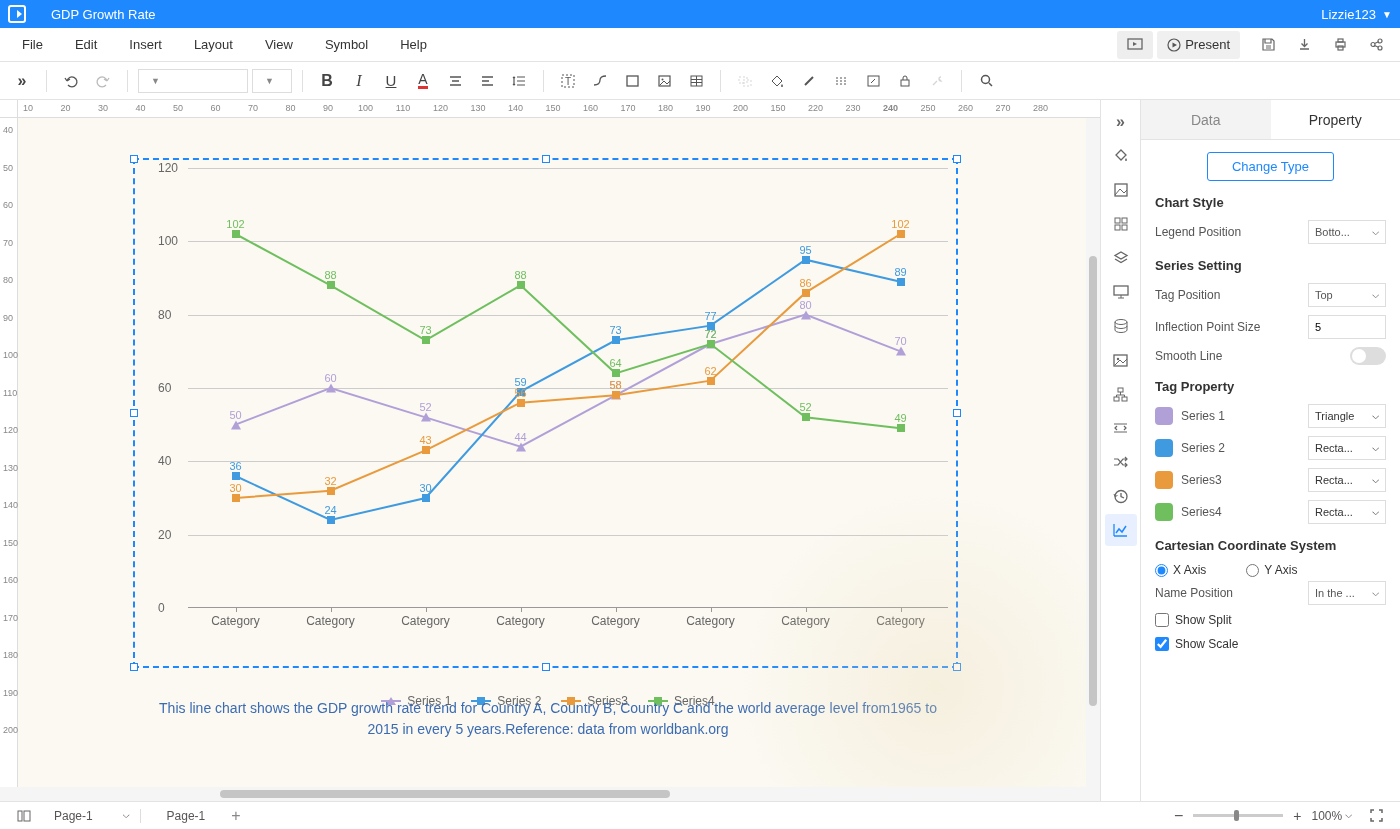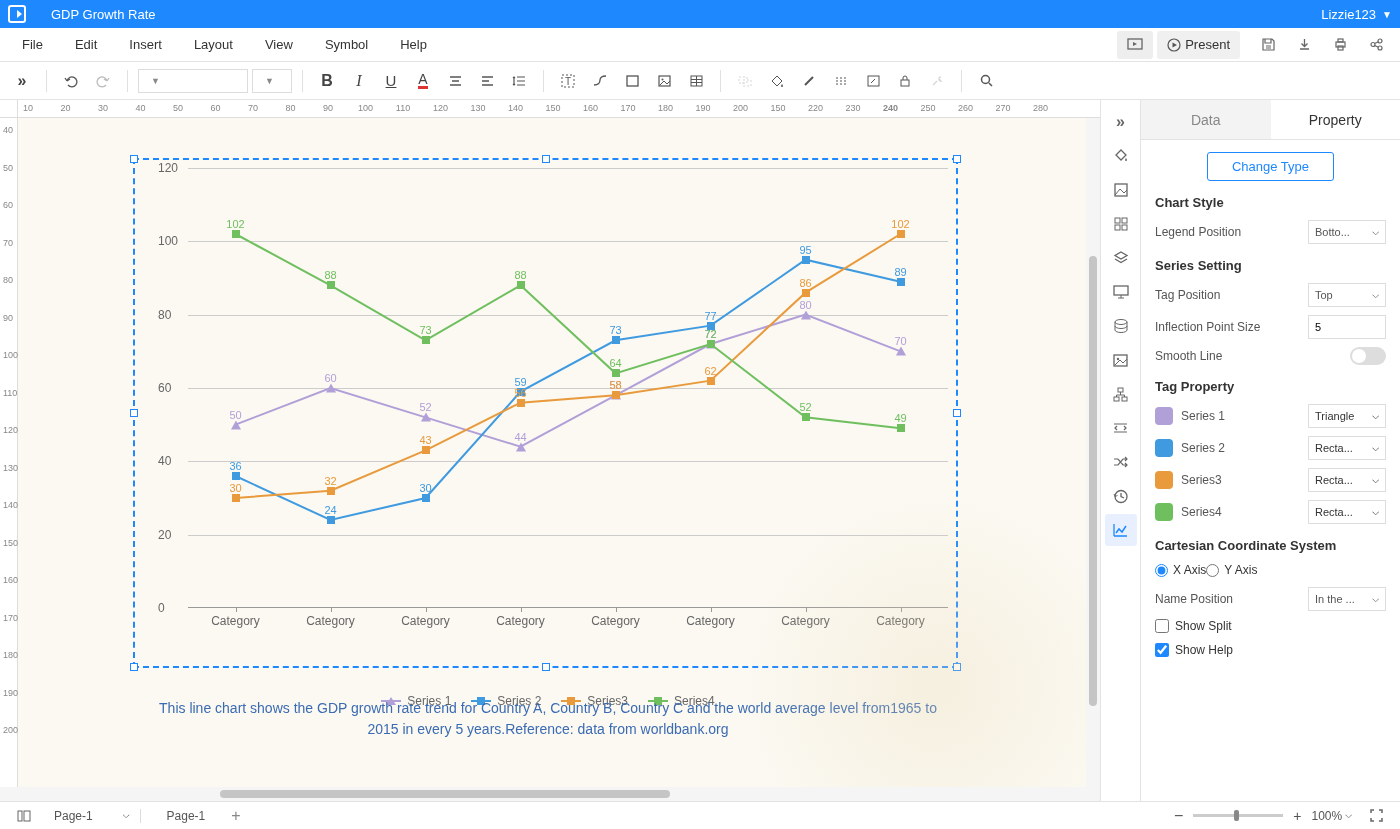--- a/index.html
+++ b/index.html
@@ -75,21 +75,21 @@
 .prop-sec{margin-bottom:14px}
 .sec-title{font-weight:600;font-size:13px;margin-bottom:10px}
 .prop-row{display:flex;align-items:center;justify-content:space-between;margin-bottom:8px;font-size:12px;color:#555}
 .prop-select{width:78px;height:24px;border:1px solid #ddd;padding:0 6px;font-size:11px;display:flex;align-items:center;justify-content:space-between;cursor:pointer}
 .prop-input{width:78px;height:24px;border:1px solid #ddd;padding:0 6px;font-size:11px}
 .toggle{width:36px;height:18px;background:#ddd;border-radius:9px;position:relative;cursor:pointer}
 .toggle::after{content:"";position:absolute;width:14px;height:14px;background:#fff;border-radius:50%;top:2px;left:2px}
 .series-row{display:flex;align-items:center;gap:8px;margin-bottom:8px}
 .color-sw{width:18px;height:18px;border-radius:4px}
 .series-row .name{flex:1;font-size:12px;color:#555}
-.radio-row{display:flex;margin-bottom:10px}
+.radio-row{display:flex;gap:40px;margin-bottom:4px}
 .radio-opt{display:flex;align-items:center;gap:5px;font-size:12px}
 .radio-opt input{accent-color:#1e88ff}
 .checkbox-row{display:flex;align-items:center;gap:6px;font-size:12px;margin-bottom:10px}
 .checkbox-row input{accent-color:#1e88ff;width:14px;height:14px}
 .status-bar{height:28px;border-top:1px solid #e3e3e3;display:flex;align-items:center;justify-content:space-between;padding:0 10px;font-size:12px;color:#555}
 .status-left{display:flex;align-items:center;gap:16px}
 .page-dd{display:flex;align-items:center;gap:30px;border-right:1px solid #ddd;padding-right:10px}
 .page-tab{padding:0 10px;font-weight:500}
 .add-page{font-size:16px;cursor:pointer;color:#888}
 .status-right{display:flex;align-items:center;gap:10px}
@@ -666,21 +666,21 @@
               <span>In the ...</span>
               <span style="font-size:9px">⌵</span>
             </div>
           </div>
         <label class="checkbox-row">
             <input type="checkbox" style="">
             <span>Show Split</span>
           </label>
         <label class="checkbox-row">
             <input type="checkbox" checked="" style="">
-            <span>Show Help</span>
+            <span>Show Scale</span>
           </label>
       </div>
     </div>
   </div>
 </div>
 
 <div class="status-bar">
   <div class="status-left">
     <div class="tb-btn">
         <svg width="16" height="14">

